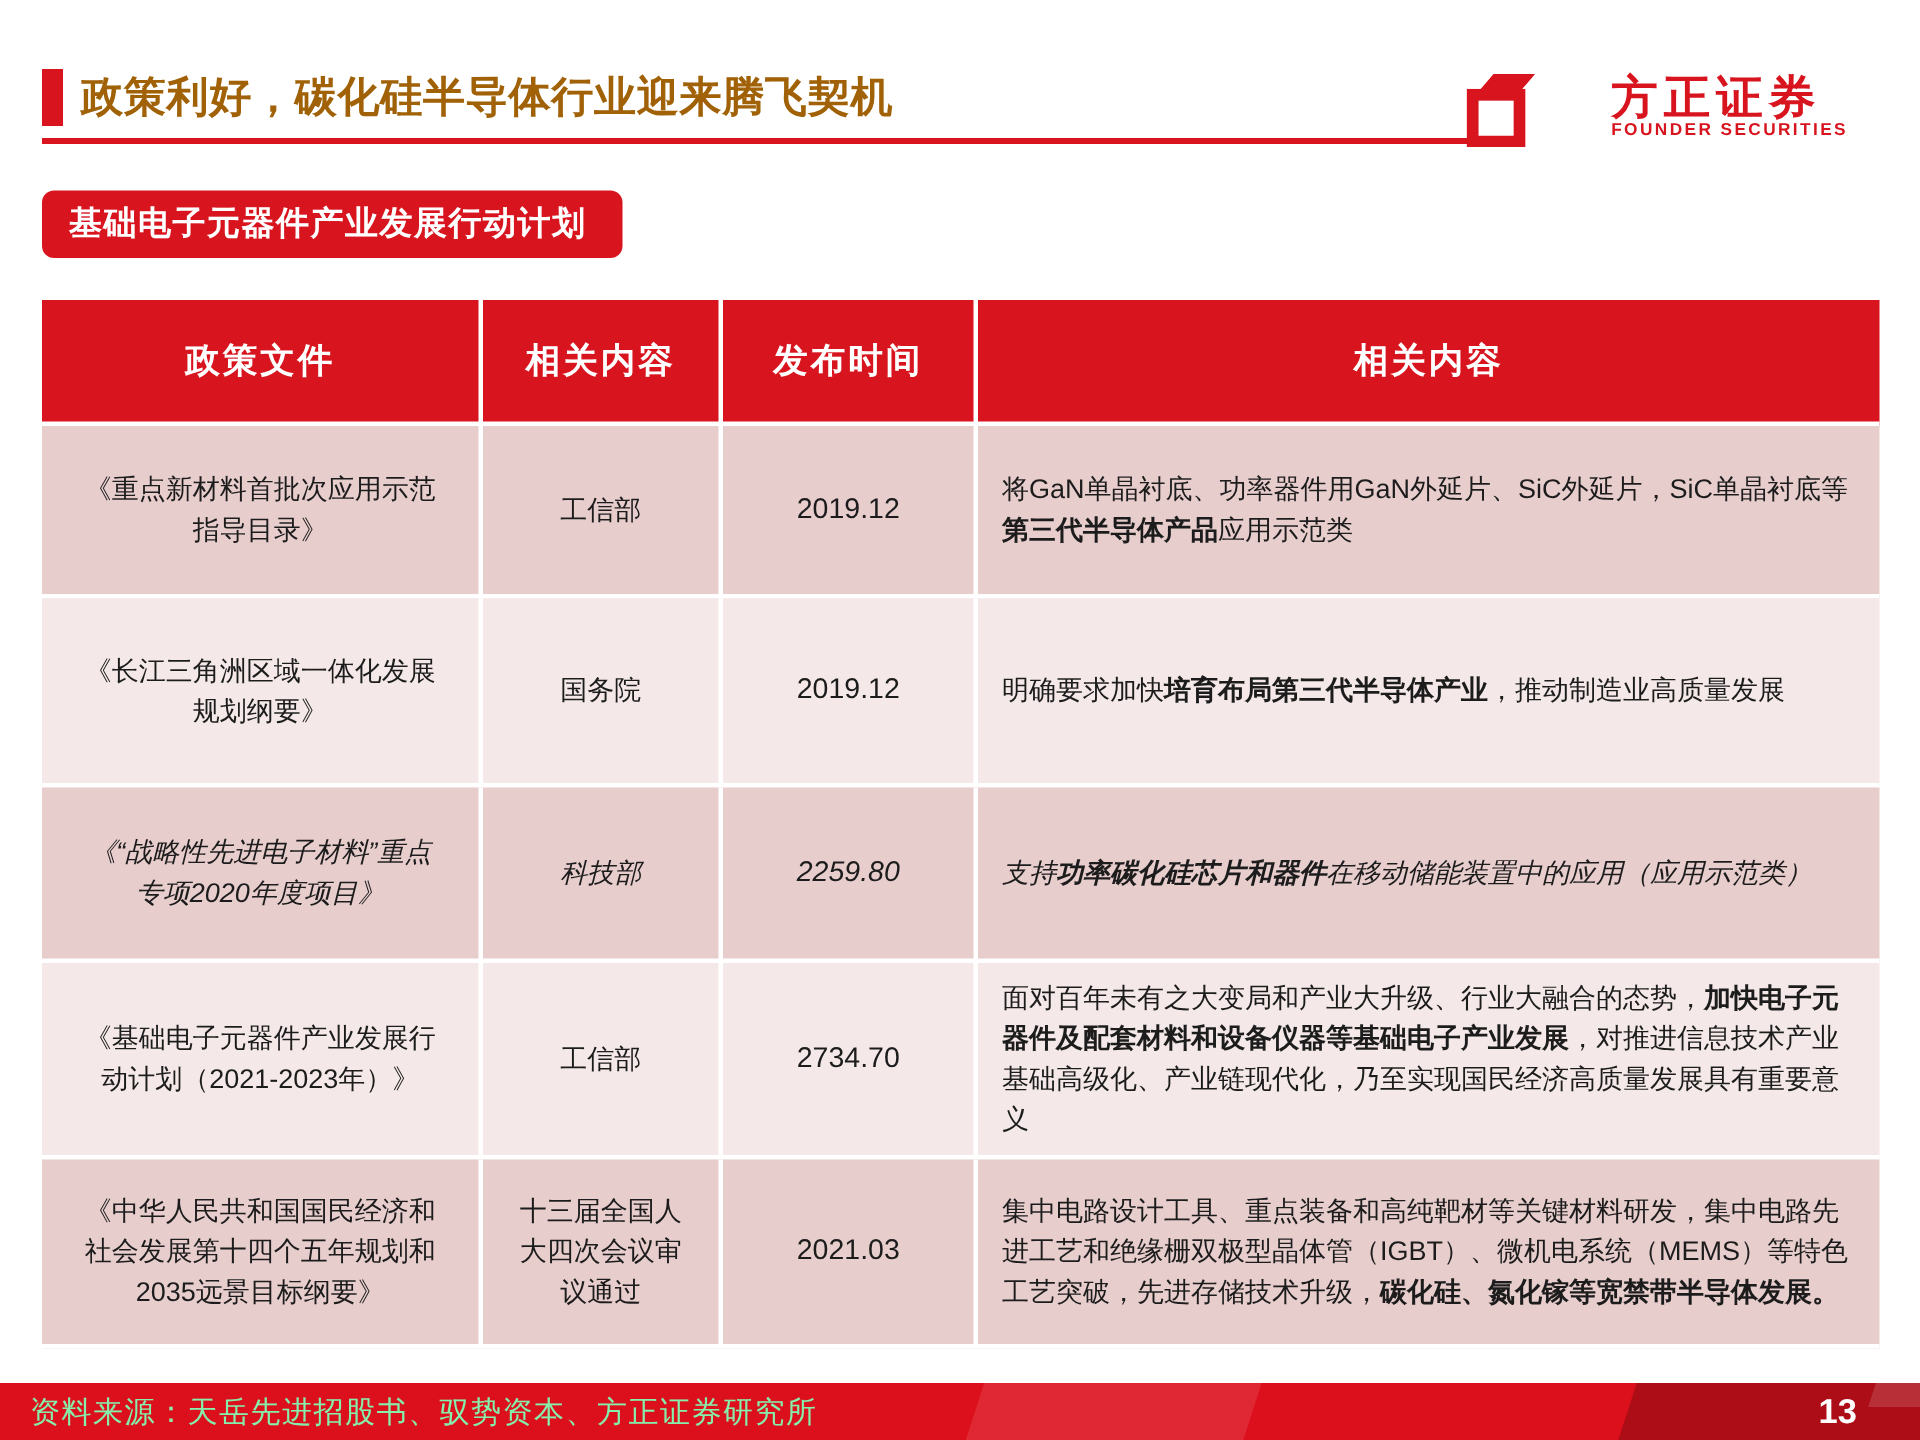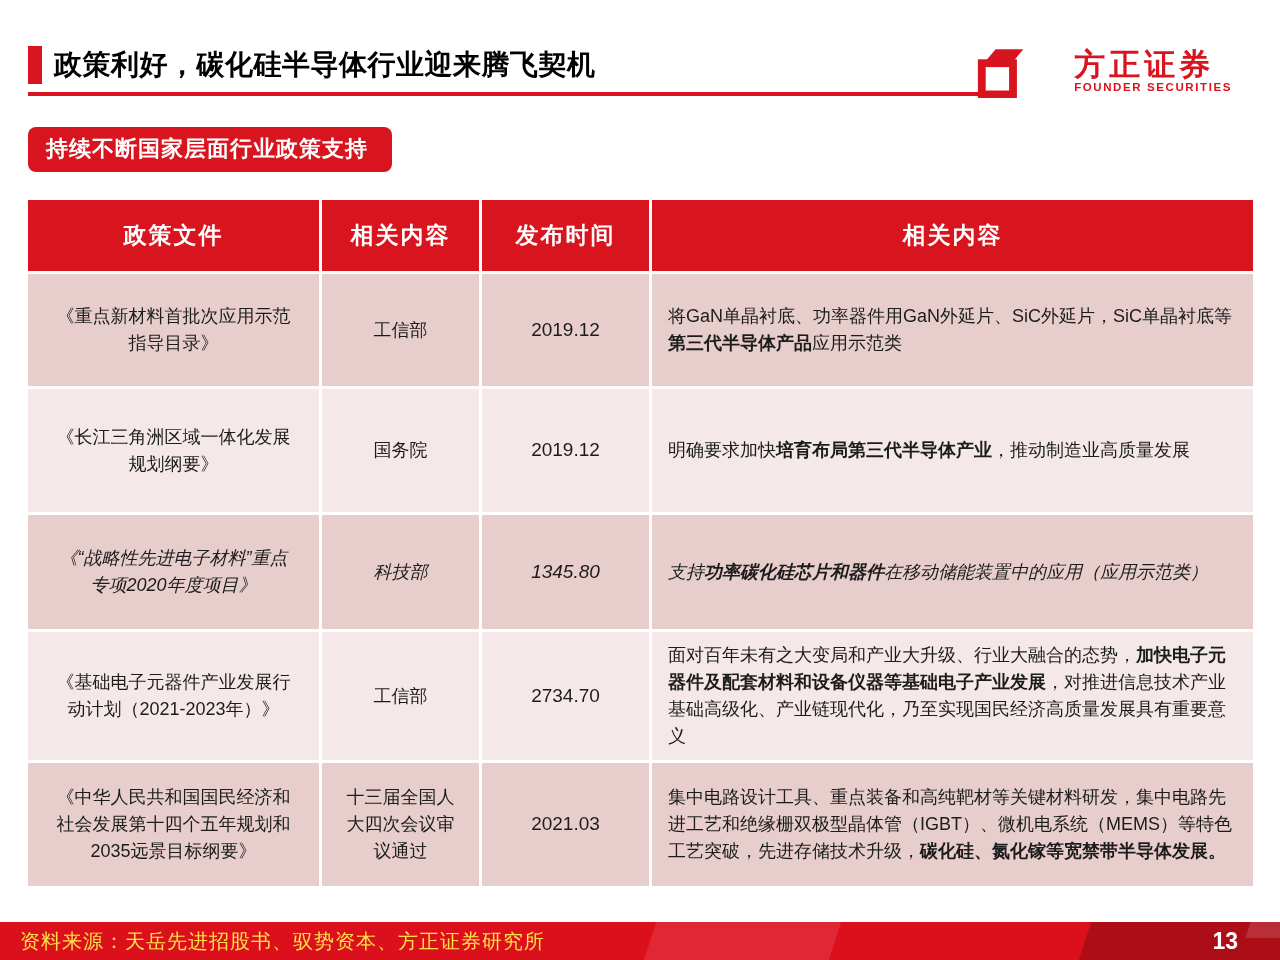--- a/index.html
+++ b/index.html
@@ -3,56 +3,56 @@
 <meta charset="utf-8">
 <style>
   * { margin:0; padding:0; box-sizing:border-box; }
   html,body { background:#ffffff; }
   body { font-family:"Liberation Sans","DejaVu Sans",sans-serif; color:var(--text,#1c1c1c); }
   .slide { position:relative; width:1280px; height:960px; background:#fff; overflow:hidden; }
 
   
   .title-block { position:absolute; left:28px; top:46px; display:flex; align-items:center; }
   .title-tick { width:14px; height:38px; background:var(--accent,#d8141e); margin-right:12px; }
-  .page-title { font-size:28px; font-weight:700; color:#000000; letter-spacing:0.5px; }
+  .page-title { font-size:28px; font-weight:700; color:#a16207; letter-spacing:0.5px; }
   .title-rule { position:absolute; left:28px; top:92px; width:974px; height:4px; background:var(--accent,#d8141e); }
 
   .logo { position:absolute; right:48px; top:44px; display:flex; align-items:center;gap:36px; }
   .logo-mark { width:52px; height:54px; margin-right:12px; }
   .logo-text-cn { font-size:31px; font-weight:700; color:var(--accent,#d8141e); letter-spacing:4px; line-height:1.05; }
   .logo-text-en { font-size:11.5px; font-weight:700; color:var(--accent,#d8141e); letter-spacing:1.6px; }
 
   
   .badge { position:absolute; left:28px; top:127px; background:var(--accent,#d8141e); color:#fff;
            font-size:22px; font-weight:700; padding:7px 24px 8px 18px; border-radius:8px; letter-spacing:1px; }
 
   
   .policy-table { position:absolute; left:28px; top:200px; width:1225px; border-collapse:separate; border-spacing:0; table-layout:fixed; }
   .policy-table th, .policy-table td { border-right:3px solid #fff; border-bottom:3px solid #fff; vertical-align:middle; }
   .policy-table th:last-child, .policy-table td:last-child { border-right:none; }
-  .policy-table th { background:var(--accent,#d8141e); color:#fff; font-size:23px; font-weight:700; height:74px; text-align:center; letter-spacing:2px; }
+  .policy-table th { background:var(--accent,#d8141e); color:#fff; font-size:23px; font-weight:700; height:84px; text-align:center; letter-spacing:2px; }
   .policy-table tbody tr:nth-child(odd) td { background:var(--row_odd,#e8cdcd); }
   .policy-table tbody tr:nth-child(even) td { background:var(--row_even,#f4e9e8); }
   .policy-table td { font-size:18px; line-height:1.5; }
   td.policy-cell { text-align:center; padding:8px 24px; }
   td.dept-cell { text-align:center; padding:8px 18px; }
   td.date-cell { text-align:center; padding:0 10px; font-size:19px; }
   td.content-cell { text-align:left; padding:10px 16px; }
   .seg.bold { font-weight:700; }
   tr.r1 { height:115px; } tr.r2 { height:126px; } tr.r3 { height:117px;font-style:italic; }
   tr.r4 { height:115px; } tr.r5 { height:126px; }
 
   
   .footer-bar { position:absolute; left:0; bottom:0; width:1280px; height:38px; background:var(--footer_red,#dc101c);
                 overflow:hidden; display:flex; align-items:center; }
   .footer-stripe { position:absolute; top:-6px; bottom:-6px; transform:skewX(-18deg); }
   .stripe-light { left:650px; width:185px; background:rgba(255,255,255,0.10); }
   .stripe-dark { left:1085px; width:320px; background:var(--footer_dark,#ad0d17); }
   .stripe-light2 { left:1248px; width:60px; background:rgba(255,255,255,0.14); height:16px; top:0; bottom:auto; }
-  .footer-source { position:relative; z-index:2; color:#fde047; font-size:20px; padding-left:20px; letter-spacing:1px; }
+  .footer-source { position:relative; z-index:2; color:#86efac; font-size:20px; padding-left:20px; letter-spacing:1px; }
   .footer-page { position:absolute; z-index:2; right:42px; top:50%; transform:translateY(-50%);
                  color:#fff; font-size:23px; font-weight:700; }
 </style>
 </head>
 <body>
 
 <div class="slide">
 
   <div class="title-block">
     <div class="title-tick"></div>
@@ -64,21 +64,21 @@
     <svg class="logo-mark" viewBox="0 0 60 62">
       <polygon points="13,20 45,20 57,6 25,6" fill="#d8141e"></polygon>
       <rect x="9" y="22" width="36" height="36" fill="none" stroke="#d8141e" stroke-width="9"></rect>
     </svg>
     <div>
       <div class="logo-text-cn">方正证券</div>
       <div class="logo-text-en">FOUNDER SECURITIES</div>
     </div>
   </div>
 
-  <div class="badge">持续不断国家层面行业政策支持</div>
+  <div class="badge">基础电子元器件产业发展行动计划</div>
 
   <table class="policy-table">
     <colgroup>
       <col style="width:294px">
         <col style="width:160px">
         <col style="width:170px">
         <col>
     </colgroup>
     <thead>
       <tr>
@@ -97,21 +97,21 @@
         </tr>
         <tr class="r2">
           <td class="policy-cell">《长江三角洲区域一体化发展规划纲要》</td>
           <td class="dept-cell">国务院</td>
           <td class="date-cell">2019.12</td>
           <td class="content-cell"><span class="seg">明确要求加快</span><span class="seg bold">培育布局第三代半导体产业</span><span class="seg">，推动制造业高质量发展</span></td>
         </tr>
         <tr class="r3">
           <td class="policy-cell">《“战略性先进电子材料”重点专项2020年度项目》</td>
           <td class="dept-cell">科技部</td>
-          <td class="date-cell">1345.80</td>
+          <td class="date-cell">2259.80</td>
           <td class="content-cell"><span class="seg">支持</span><span class="seg bold">功率碳化硅芯片和器件</span><span class="seg">在移动储能装置中的应用（应用示范类）</span></td>
         </tr>
         <tr class="r4">
           <td class="policy-cell">《基础电子元器件产业发展行动计划（2021-2023年）》</td>
           <td class="dept-cell">工信部</td>
           <td class="date-cell">2734.70</td>
           <td class="content-cell"><span class="seg">面对百年未有之大变局和产业大升级、行业大融合的态势，</span><span class="seg bold">加快电子元器件及配套材料和设备仪器等基础电子产业发展</span><span class="seg">，对推进信息技术产业基础高级化、产业链现代化，乃至实现国民经济高质量发展具有重要意义</span></td>
         </tr>
         <tr class="r5">
           <td class="policy-cell">《中华人民共和国国民经济和社会发展第十四个五年规划和2035远景目标纲要》</td>

